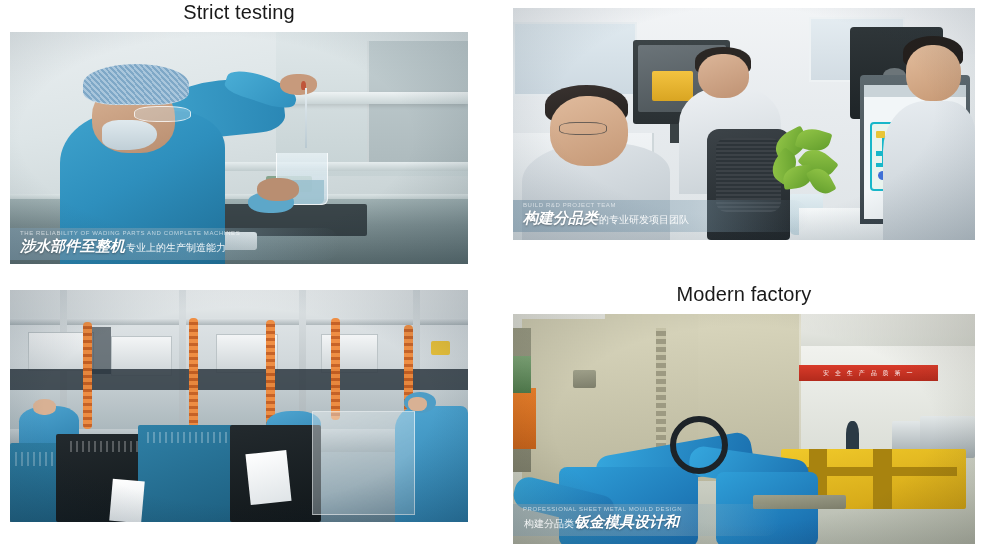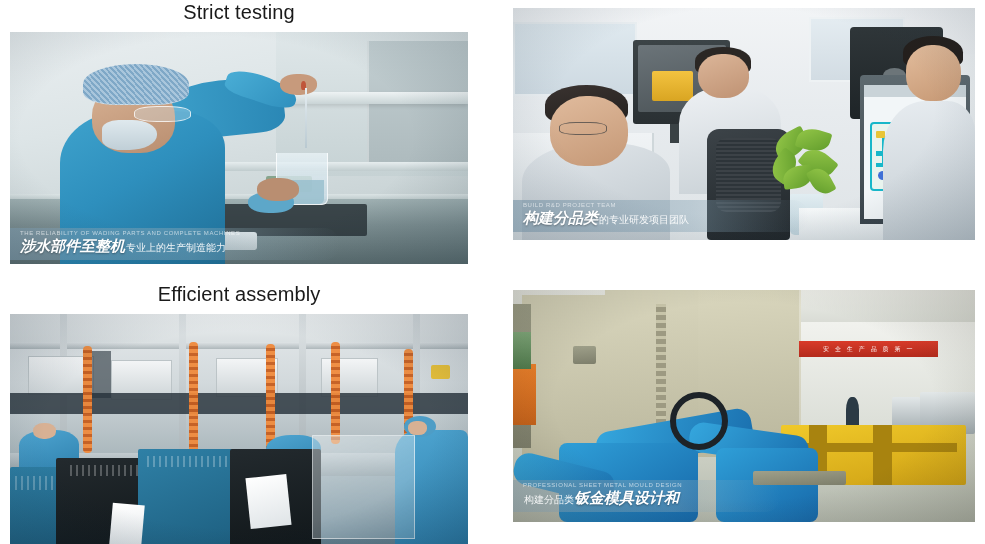--- a/index.html
+++ b/index.html
@@ -310,21 +310,20 @@
       <div class="caption-band" style="width:64%; bottom:8px; background:linear-gradient(90deg, rgba(110,140,160,0.55) 0%, rgba(130,160,178,0.40) 60%, rgba(150,180,195,0) 100%);">
         <div class="cap-en">BUILD R&amp;D PROJECT TEAM</div>
         <div class="cap-zh">
           <span class="big">构建分品类</span><span class="small">的专业研发项目团队</span>
         </div>
       </div>
     </div>
   </div>
 
   <div class="cell" style="left:10px; top:282px; width:458px;">
-    <div class="cell-title">Efficient assembly</div>
     <div class="photo" style="width:458px; height:232px; margin-top:8px;">
       <div class="scene">
         <div class="layer p3-bg"></div>
         <div class="layer p3-ceiling"></div>
         <span class="p3-beam" style="left:0;top:12%;width:100%;height:7px;"></span>
         <span class="p3-beam" style="left:11%;top:0;width:7px;height:60%;"></span>
         <span class="p3-beam" style="left:37%;top:0;width:7px;height:60%;"></span>
         <span class="p3-beam" style="left:63%;top:0;width:7px;height:58%;"></span>
         <span class="p3-beam" style="left:88%;top:0;width:7px;height:58%;"></span>
         <span class="p3-panel" style="left:4%;top:18%;width:14%;height:16%;"></span>
@@ -355,20 +354,21 @@
         <span class="p3-unitdark" style="left:48%;top:58%;width:20%;height:42%;"></span>
         <span class="p3-paper" style="left:52%;top:70%;width:9%;height:22%;transform:rotate(-6deg)"></span>
         <span class="p3-paper" style="left:22%;top:82%;width:7%;height:18%;transform:rotate(5deg)"></span>
         <span class="p3-glass" style="left:66%;top:52%;width:22%;height:44%;"></span>
         <div class="layer p3-vign"></div>
       </div>
     </div>
   </div>
 
   <div class="cell" style="left:513px; top:282px; width:462px;">
+    <div class="cell-title">Modern factory</div>
     <div class="photo" style="width:462px; height:232px; margin-top:8px;">
       <div class="scene">
         <div class="layer p4-bg"></div>
         <div class="layer p4-roof"></div>
         <span class="p4-wall" style="left:56%;top:14%;width:44%;height:44%;"></span>
         <span class="p4-press" style="left:2%;top:2%;width:18%;height:76%;"></span>
         <span class="p4-press" style="left:20%;top:0%;width:20%;height:74%;"></span>
         <span class="p4-press" style="left:40%;top:0%;width:22%;height:72%;"></span>
         <span class="p4-pressdk" style="left:0%;top:6%;width:4%;height:62%;"></span>
         <span class="p4-ladder" style="left:31%;top:6%;width:10px;height:62%;"></span>

